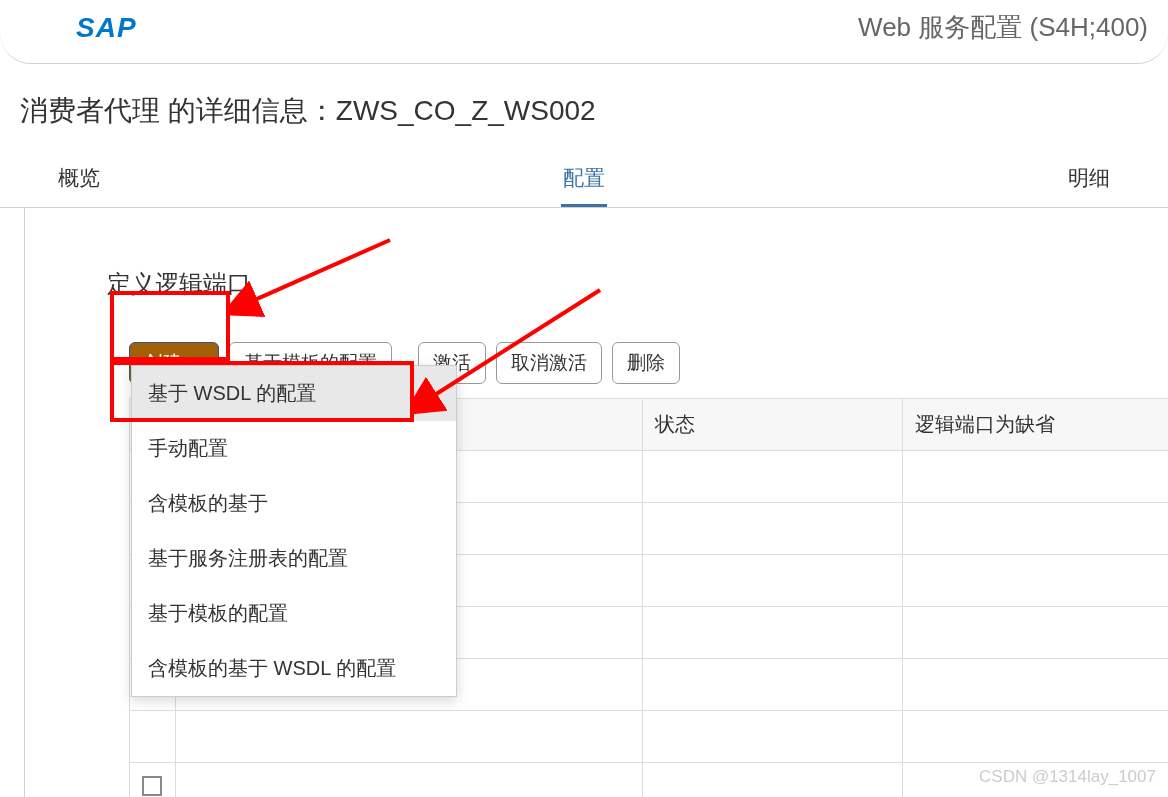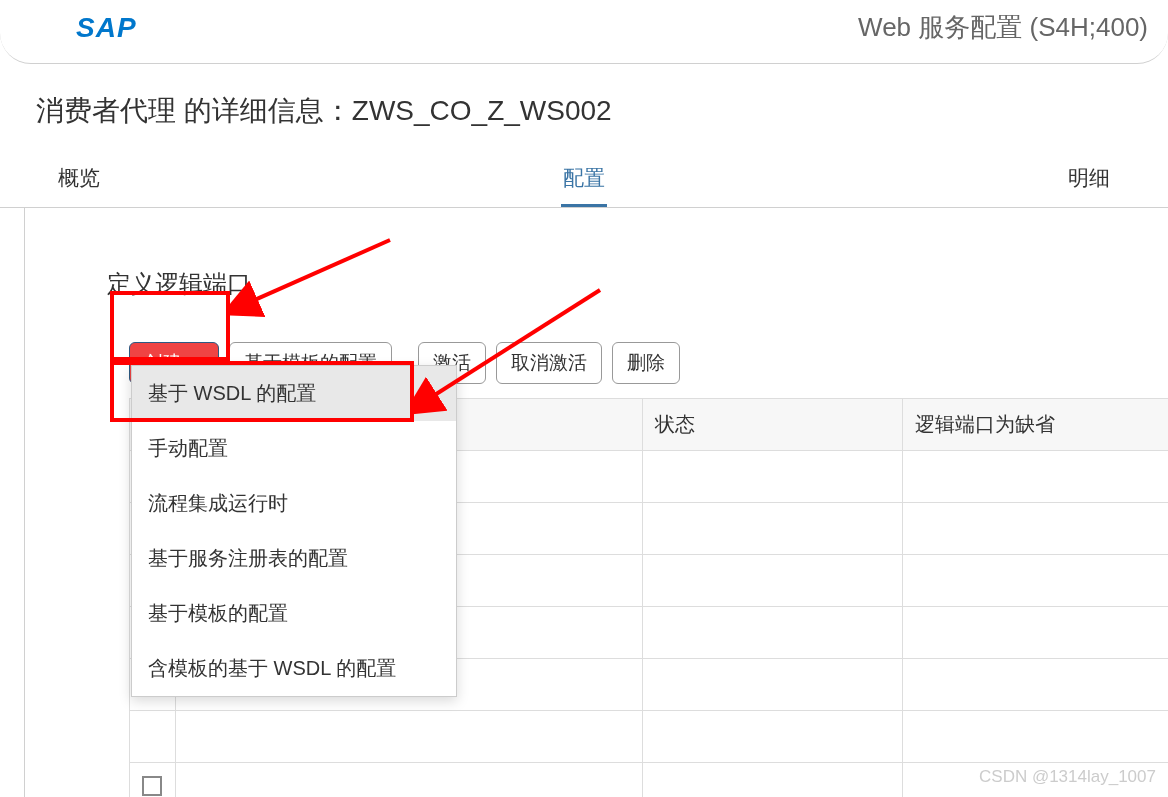--- a/index.html
+++ b/index.html
@@ -26,21 +26,21 @@
       font-style: italic;
       color: #0077cc;
       font-size: 28px;
       letter-spacing: 1px;
     }
     .header-title {
       color: #666;
       font-size: 26px;
     }
     .page-title {
-      padding: 28px 20px 28px 36px;
+      padding: 28px 20px 28px 20px;
       font-size: 28px;
       color: #333;
     }
     .tabs {
       display: flex;
       gap: 36px;
       padding: 0 56px 0 56px;
       border-bottom: 1px solid #d0d0d0;
       justify-content: space-between;
     }
@@ -76,21 +76,21 @@
     .btn {
       padding: 7px 14px;
       border: 1px solid #999;
       border-radius: 6px;
       background: #fff;
       cursor: pointer;
       font-size: 19px;
       color: #333;
     }
     .btn-primary {
-      background: #ef4444;
+      background: #a16207;
       color: #fff;
       border: 1px solid #2c5a83;
       display: flex;
       align-items: center;
       gap: 6px;
     }
     .chevron-down {
       width: 0; height: 0;
       border-left: 6px solid transparent;
       border-right: 6px solid transparent;
@@ -240,21 +240,21 @@
           <td></td>
         </tr>
 
     </tbody>
   </table>
 </div>
 
 <div class="dropdown">
   <div class="dropdown-item selected">基于 WSDL 的配置</div>
   <div class="dropdown-item">手动配置</div>
-  <div class="dropdown-item">流程集成运行时</div>
+  <div class="dropdown-item">含模板的基于</div>
   <div class="dropdown-item">基于服务注册表的配置</div>
   <div class="dropdown-item">基于模板的配置</div>
   <div class="dropdown-item">含模板的基于 WSDL 的配置</div>
 </div>
 
 <div class="annot-box annot1"></div>
 <div class="annot-box annot2"></div>
 
 <svg class="arrow-svg" style="left:230px; top:230px;" width="200" height="90">
   <defs>

